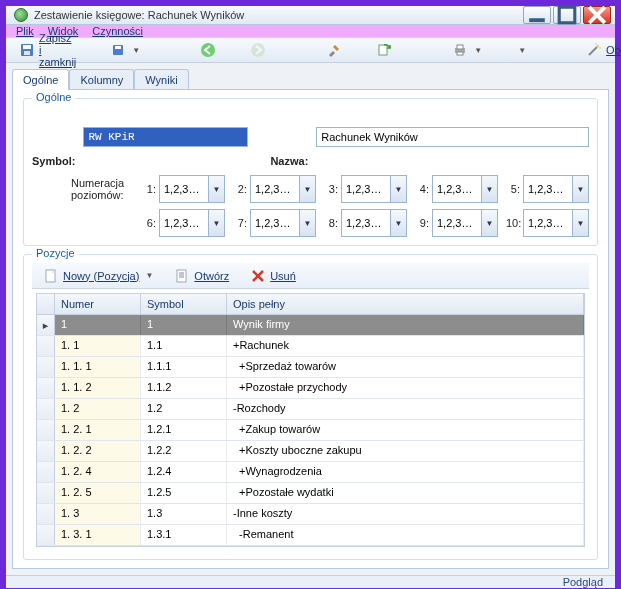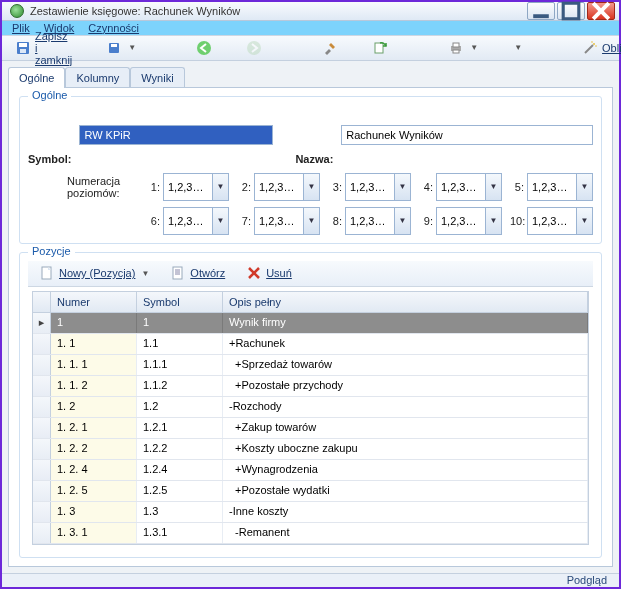--- a/index.html
+++ b/index.html
@@ -1,19 +1,19 @@
 <!DOCTYPE html>
 <html><head>
 <meta charset="utf-8">
 <style>
   * { box-sizing: border-box; font-family: Tahoma, Arial, sans-serif; font-size: 11px; }
   body { margin: 0; background: #f0f0f0; }
   .window {
     width: 621px; height: 589px; background: #eef2f6;
-    border: 2px solid #6d28d9; position: relative; display: flex; flex-direction: column;
+    border: 6px solid #6d28d9; position: relative; display: flex; flex-direction: column;
   }
   .titlebar {
     height: 28px; background: linear-gradient(#f8fafd,#dfe9f5);
     border-bottom: 1px solid #b8c8db; display: flex; align-items: center;
     padding: 0 4px 0 8px; gap: 6px;
   }
   .titlebar .appicon {
     width: 14px; height: 14px; border-radius: 50%;
     background: radial-gradient(circle at 40% 40%, #9be09b, #2e8b2e);
     border: 1px solid #2e6b2e;
@@ -22,21 +22,21 @@
   .winbtns { display: flex; gap: 2px; }
   .winbtn {
     width: 28px; height: 18px; border: 1px solid #8ea7c4; border-radius: 2px;
     background: linear-gradient(#fdfdfe,#dbe6f3);
     display: flex; align-items: center; justify-content: center; cursor: pointer;
     font-size: 10px; color: #3a5a80;
   }
   .winbtn.close { background: linear-gradient(#f39a8f,#d9341f); color:#fff; border-color:#a0281a; }
   .menubar {
     height: 22px; display: flex; align-items: center; gap: 14px;
-    padding: 0 10px; border-bottom: 1px solid #cdd7e3; background:#7dd3fc;
+    padding: 0 10px; border-bottom: 1px solid #cdd7e3; background:#f0abfc;
   }
   .menubar .mitem { color:#1a3a6e; cursor:pointer; }
   .menubar .mitem .ul { text-decoration: underline; }
   .toolbar {
     height: 34px; background: linear-gradient(#f7fafd,#e2eaf4);
     border-bottom: 1px solid #c4d0df; display:flex; align-items:center;
     padding: 0 6px; gap:20px;
   }
   .tbtn {
     height: 24px; padding: 0 6px; display:flex; align-items:center; gap:4px;
@@ -248,21 +248,21 @@
       <div class="tab">Kolumny</div>
       <div class="tab">Wyniki</div>
     </div>
 
     <div class="tabpanel">
 
       <div class="groupbox">
         <div class="legend">Ogólne</div>
         <div class="row">
           <span class="lbl-b">Symbol:</span>
-          <input class="txt sel" style="width: 194px;" value="RW KPiR">
+          <input class="txt sel" style="width: 165px; font-family: Liberation Mono, monospace;" value="RW KPiR">
           <span class="lbl-b" style="margin-left:14px">Nazwa:</span>
           <input class="txt" style="flex: 1 1 0%;" value="Rachunek Wyników">
         </div>
         <div class="numrow">
           <span class="numleadlabel">Numeracja poziomów:</span>
           <div id="levels-top" style="display:flex; gap:8px;">
               <div class="numcell">
                 <span class="nlabel">1:</span>
                 <div class="combo">
                   <div class="cval">1,2,3…</div>

